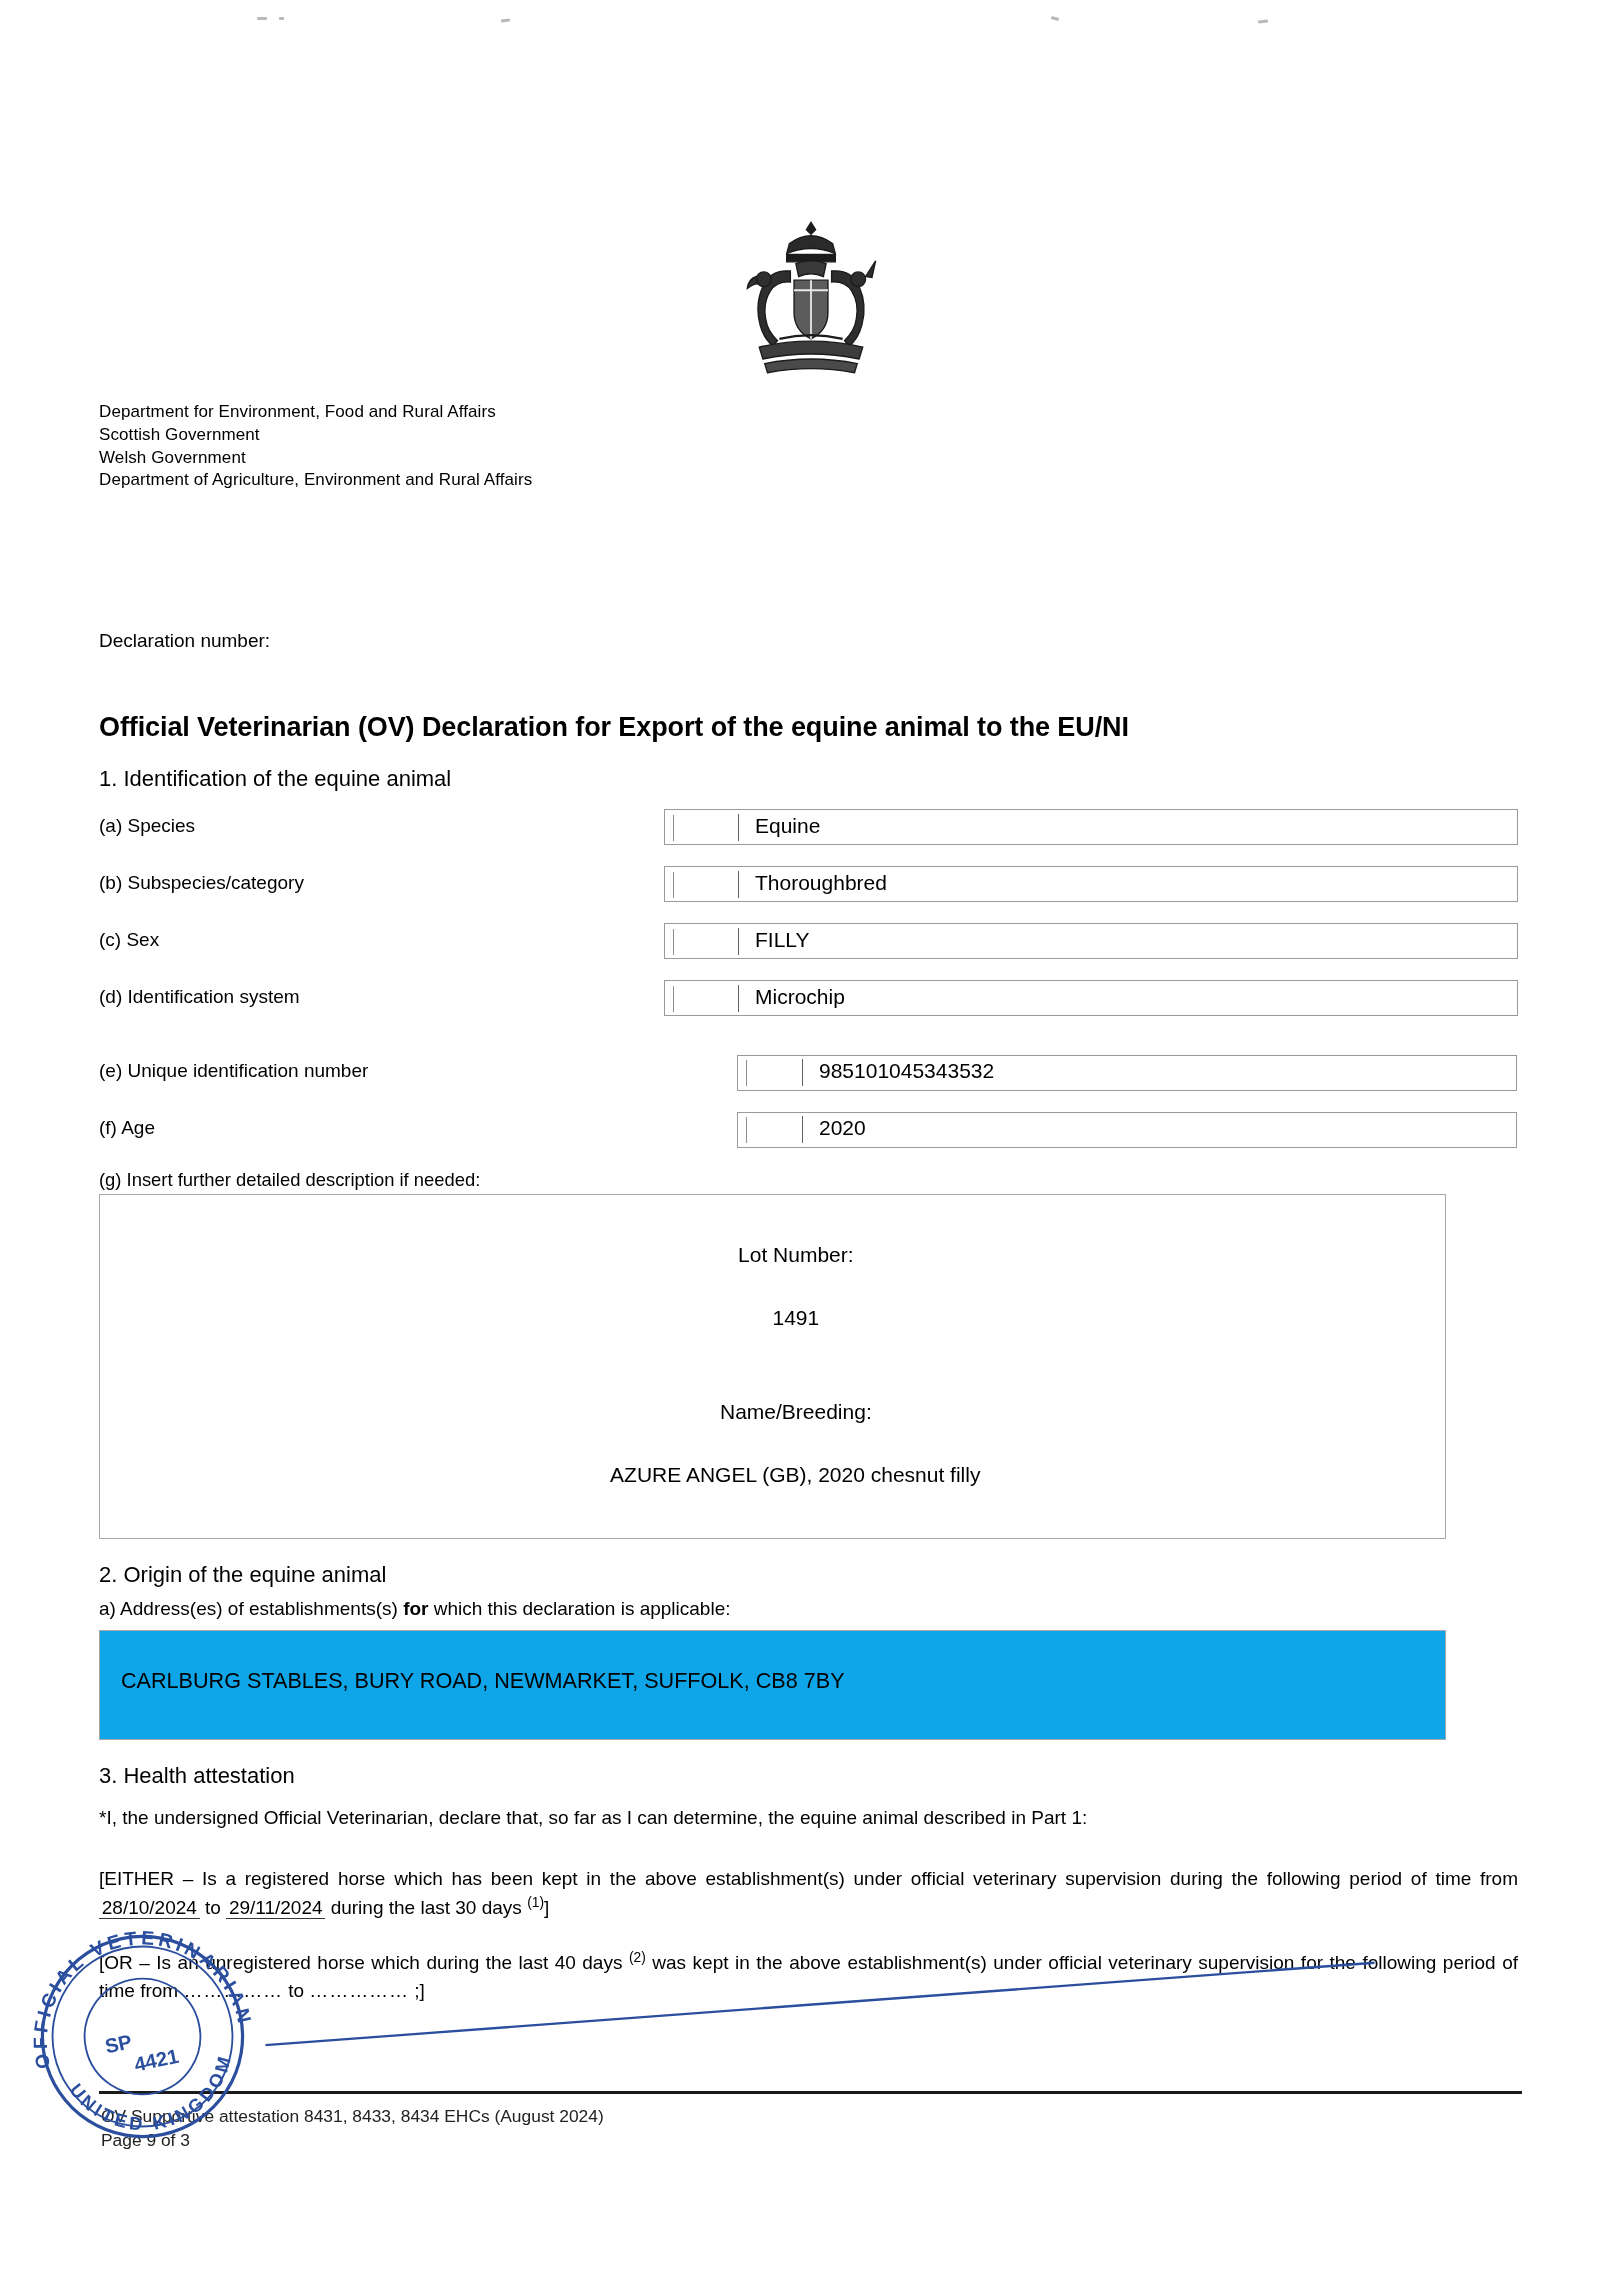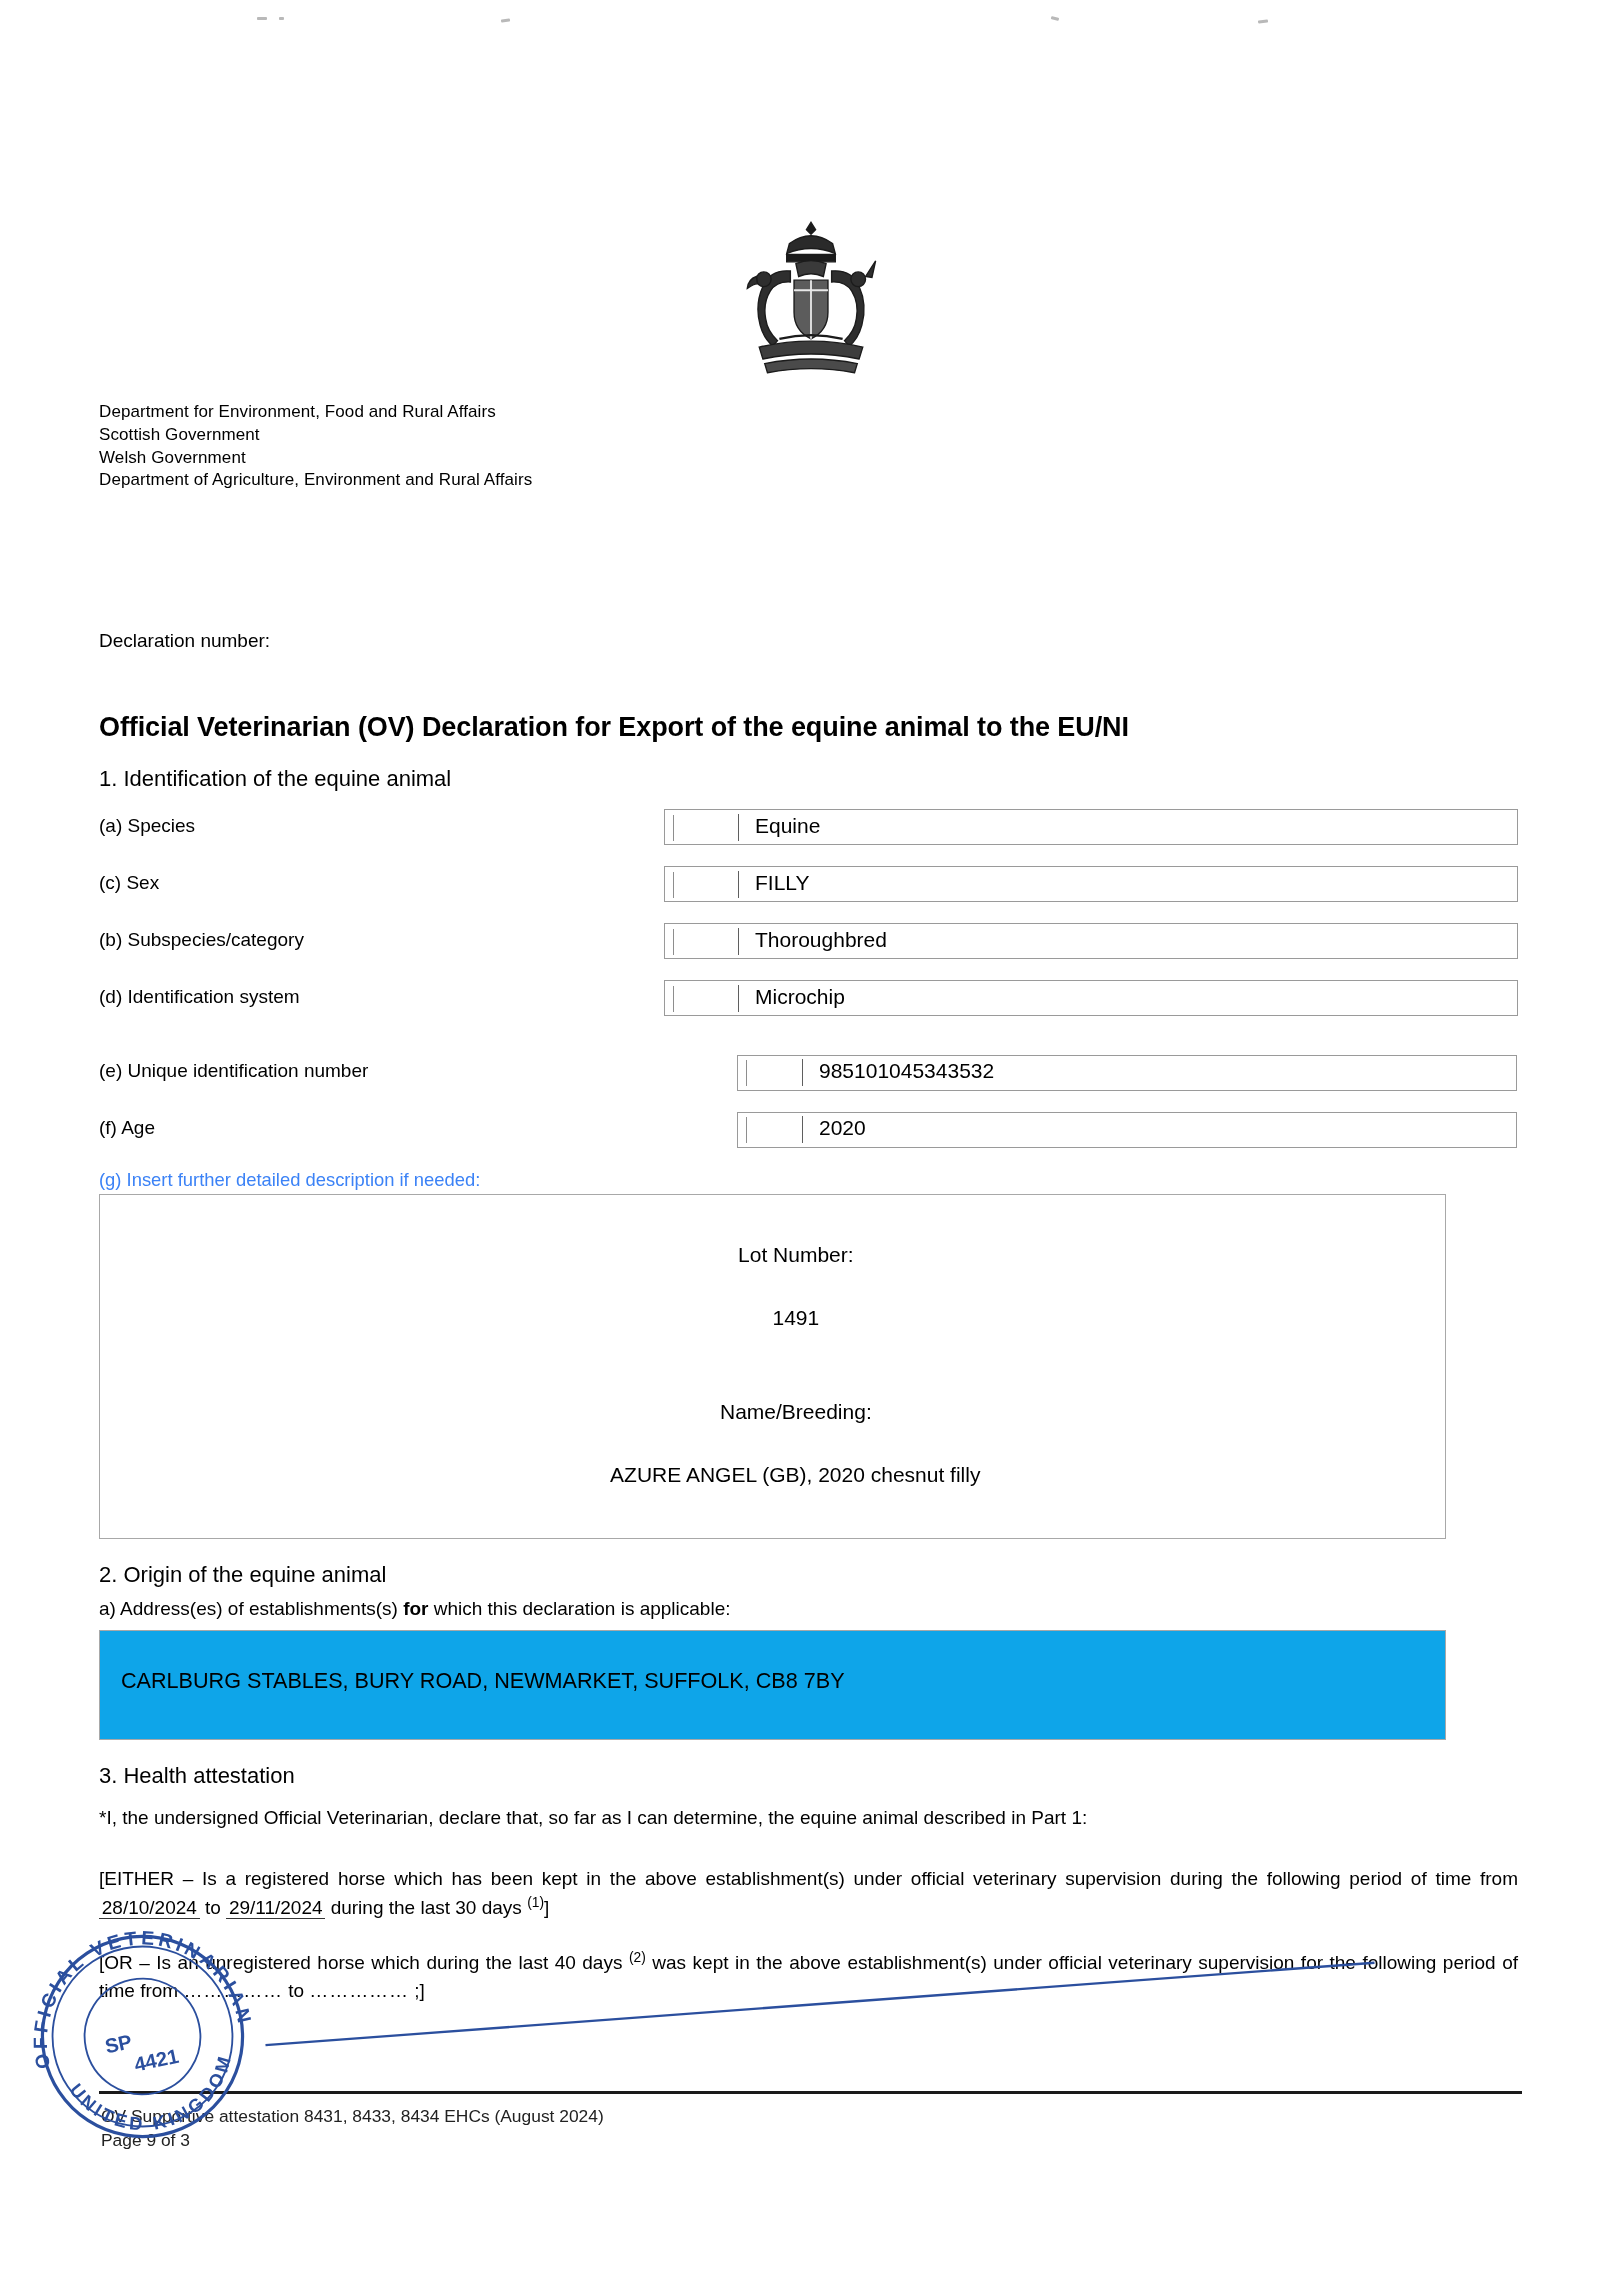--- a/index.html
+++ b/index.html
@@ -127,21 +127,21 @@
     left: 64px;
   }
   .id-row.wide-left .field .val {
     left: 81px;
   }
   .gap-row { height: 17.4px; }
   
   .g-label {
     margin-top: 16.5px;
     font-size: 18.4px;
-    color: #3b82f6;
+    color: #000000;
   }
   .g-box {
     margin-top: 3.7px;
     width: 1347px;
     border: 0.9px solid #a8a8a8;
     box-sizing: border-box;
     padding: 12px 16.5px 15.6px 16.5px;
     background: #fff;
     text-align: center;
   }
@@ -295,34 +295,34 @@
       <div class="id-row">
         <span class="lbl">(a) Species</span>
         <span class="field">
           <span class="tick1"></span>
           <span class="tick2"></span>
           <span class="val">Equine</span>
         </span>
       </div>
 
       <div class="id-row">
+        <span class="lbl">(b) Subspecies/category</span>
+        <span class="field">
+          <span class="tick1"></span>
+          <span class="tick2"></span>
+          <span class="val">Thoroughbred</span>
+        </span>
+      </div>
+
+      <div class="id-row">
         <span class="lbl">(c) Sex</span>
         <span class="field">
           <span class="tick1"></span>
           <span class="tick2"></span>
           <span class="val">FILLY</span>
-        </span>
-      </div>
-
-      <div class="id-row">
-        <span class="lbl">(b) Subspecies/category</span>
-        <span class="field">
-          <span class="tick1"></span>
-          <span class="tick2"></span>
-          <span class="val">Thoroughbred</span>
         </span>
       </div>
 
       <div class="id-row">
         <span class="lbl">(d) Identification system</span>
         <span class="field">
           <span class="tick1"></span>
           <span class="tick2"></span>
           <span class="val">Microchip</span>
         </span>

